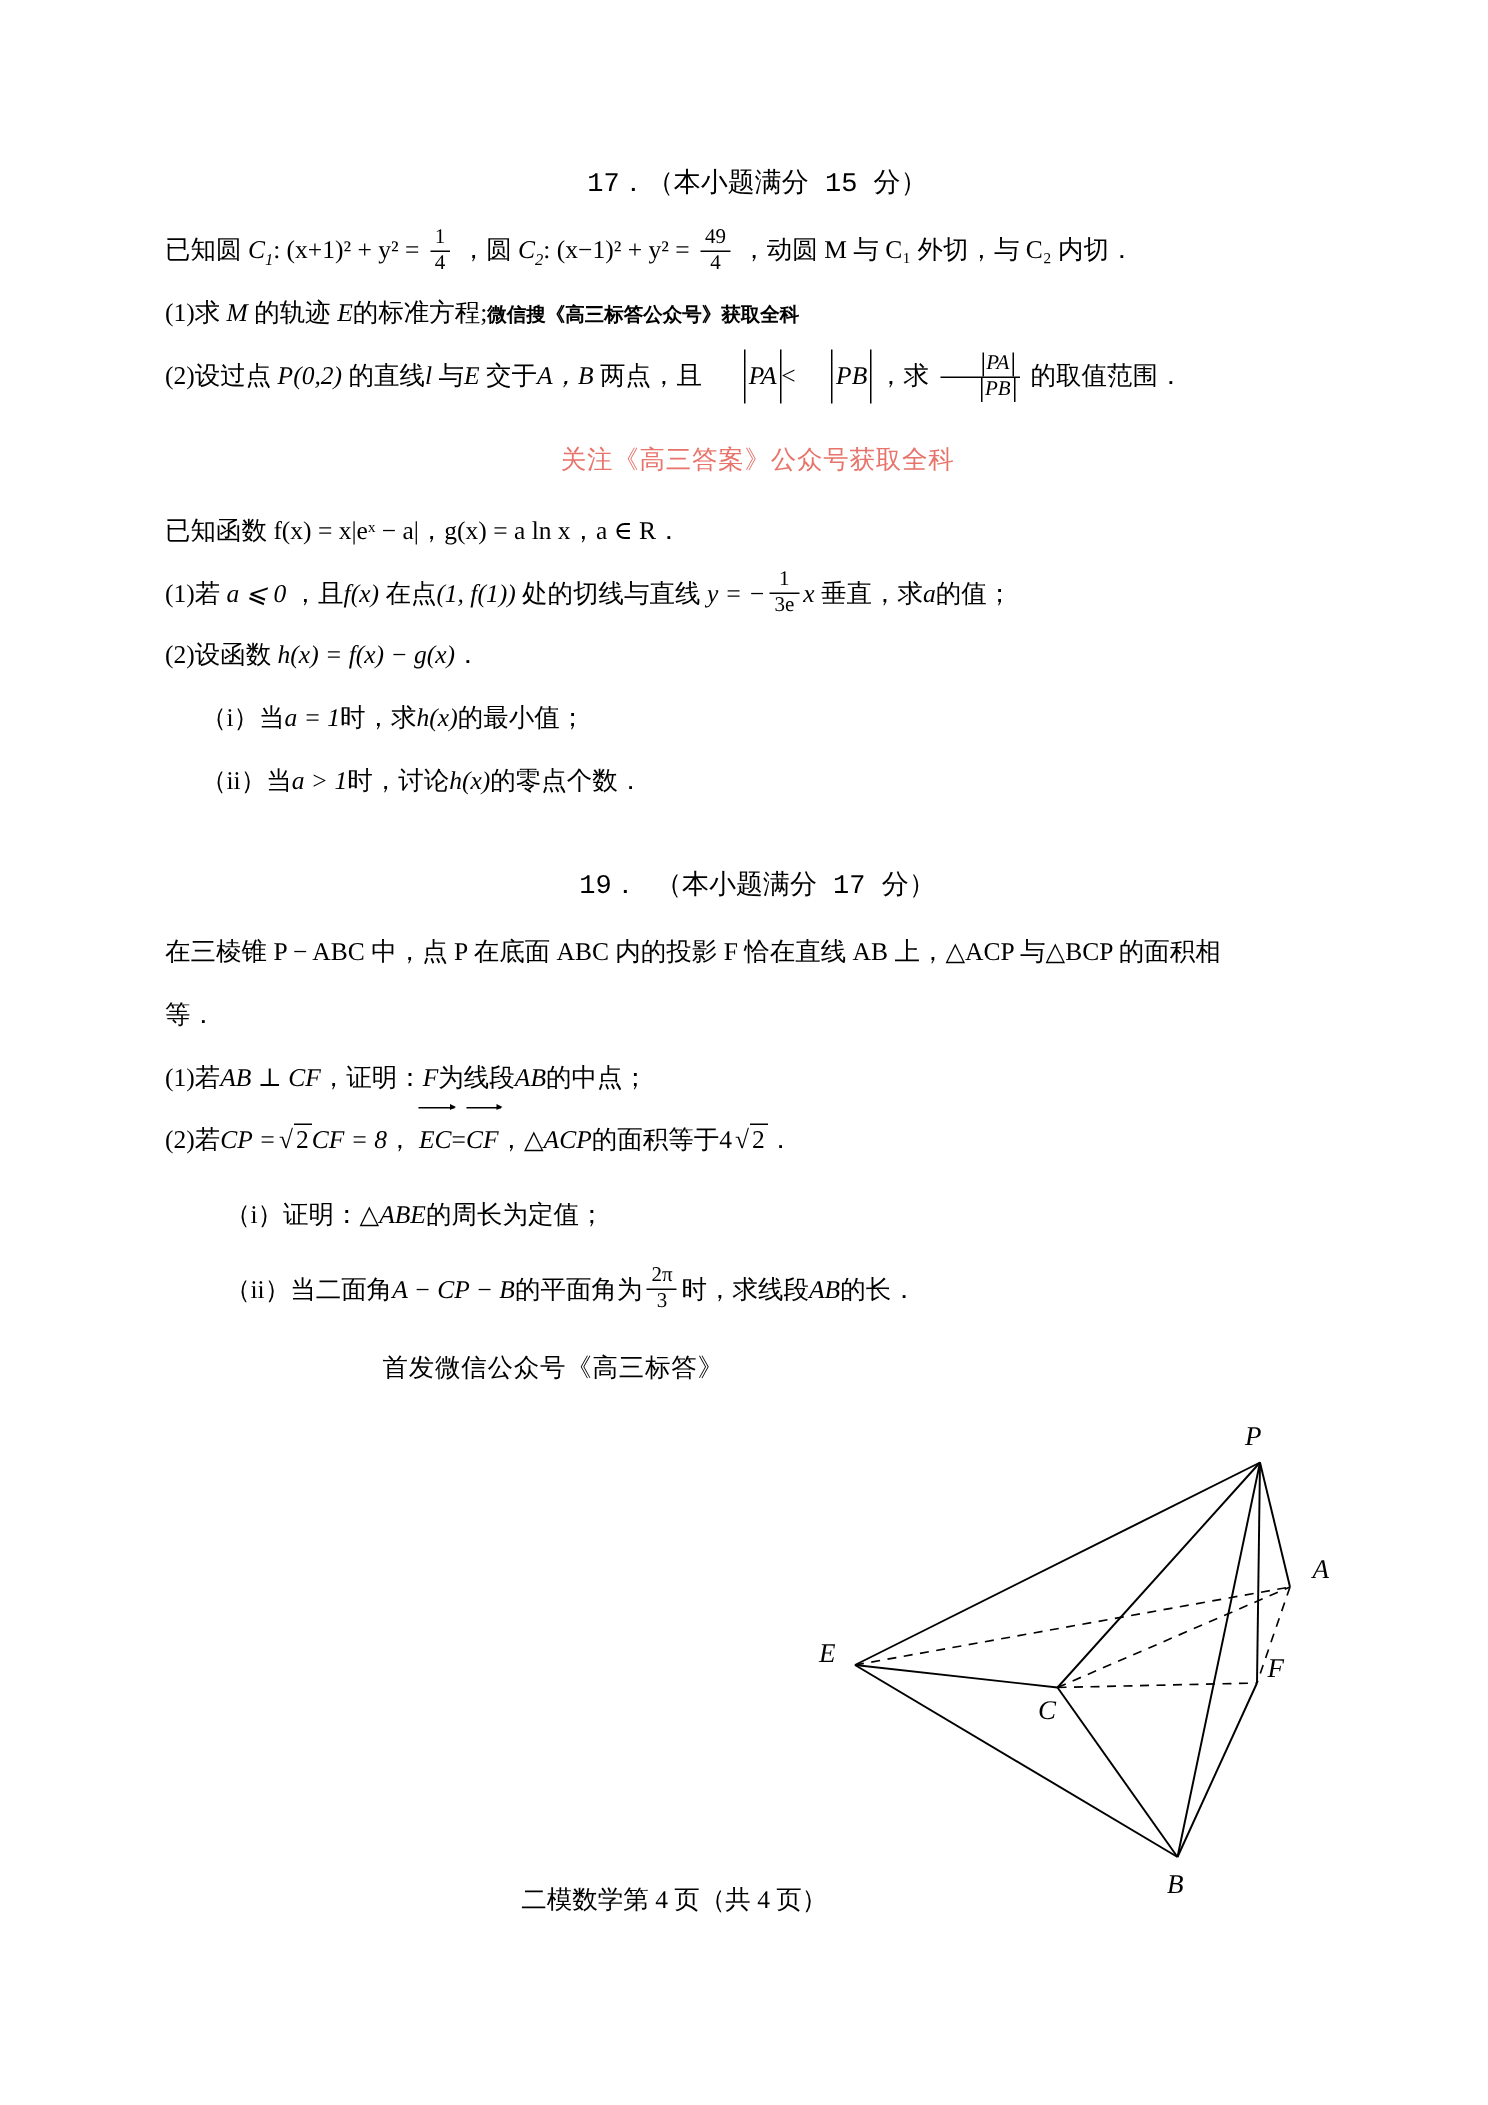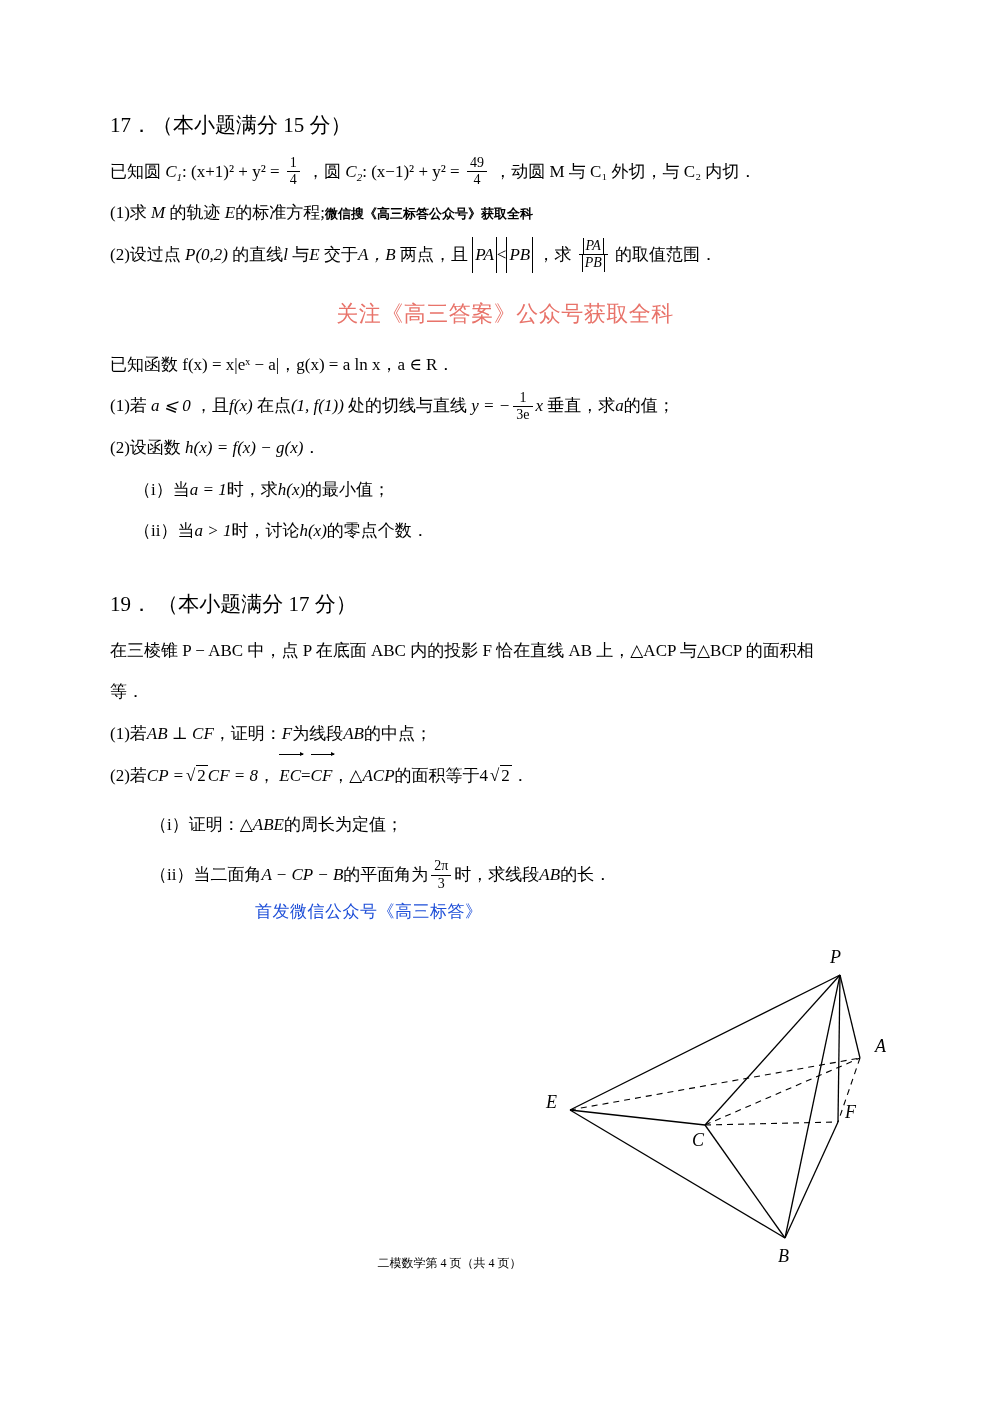--- a/index.html
+++ b/index.html
@@ -21,24 +21,25 @@
     width: 992px;
     height: 1403px;
   }
   .content {
     position: absolute;
     left: 110px;
     top: 110px;
     width: 790px;
   }
   .q-head {
-    font-size: 21px;
+    font-size: 18px;
     line-height: 1.5;
     margin-bottom: 12px;
-    font-family: Liberation Serif, serif;
+    font-family: Liberation Mono, monospace;
+    text-align: center;
   }
   .line {
     font-size: 17px;
     line-height: 2.1;
     margin: 0 0 6px 0;
   }
   .italic { font-style: italic; }
   .math { font-family: "Liberation Serif", serif; }
   .sub {
     font-size: 11px;
@@ -56,51 +57,52 @@
     top: -1px;
   }
   .frac .num { display: block; padding: 0 3px; border-bottom: 1px solid #000; }
   .frac .den { display: block; padding: 0 3px; }
   .abs {
     display: inline-block;
     border-left: 1px solid #000;
     border-right: 1px solid #000;
     padding: 0 2px;
     font-style: italic;
+    margin-left: 24px;
   }
   .small-note {
     font-size: 13px;
     font-weight: bold;
   }
   .notice {
     color: #e8736a;
     text-align: center;
-    font-size: 22px;
+    font-size: 17px;
     margin: 26px 0 18px 0;
     letter-spacing: 0.5px;
   }
   .notice2 {
-    color: #1d4ed8;
+    color: #000000;
     font-size: 17px;
     position: absolute;
     left: 255px;
     top: 900px;
     letter-spacing: 0.5px;
   }
   .indent1 { padding-left: 24px; }
   .indent2 { padding-left: 40px; }
   .gap-lg { height: 34px; }
   .gap-sm { height: 8px; }
   .footer {
     position: absolute;
     left: 0;
     top: 1255px;
     width: 899px;
     text-align: center;
-    font-size: 12px;
+    font-size: 17px;
   }
   .figure {
     position: absolute;
     left: 520px;
     top: 940px;
     width: 420px;
     height: 330px;
   }
   .sqrt {
     display: inline-block;

